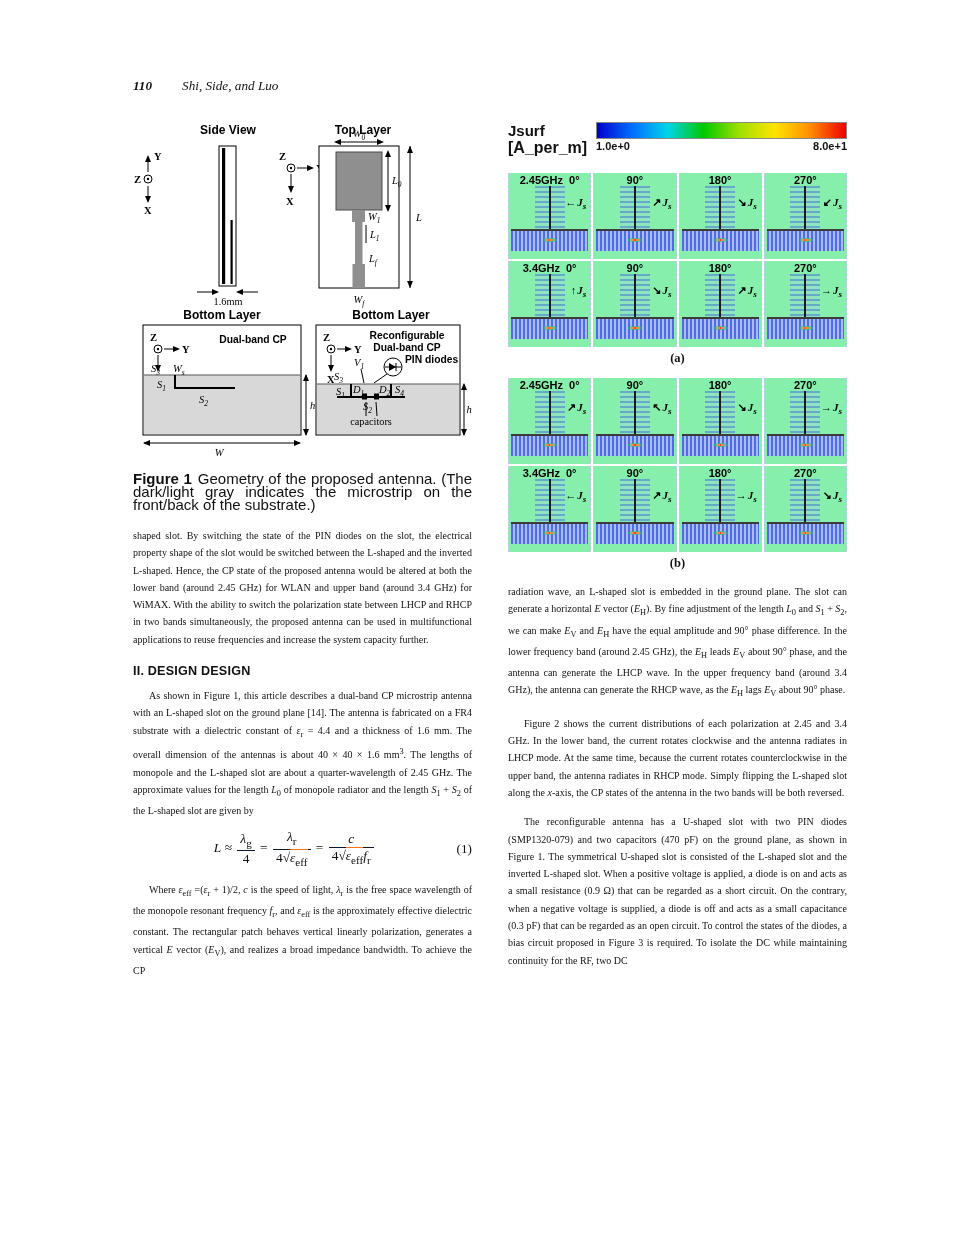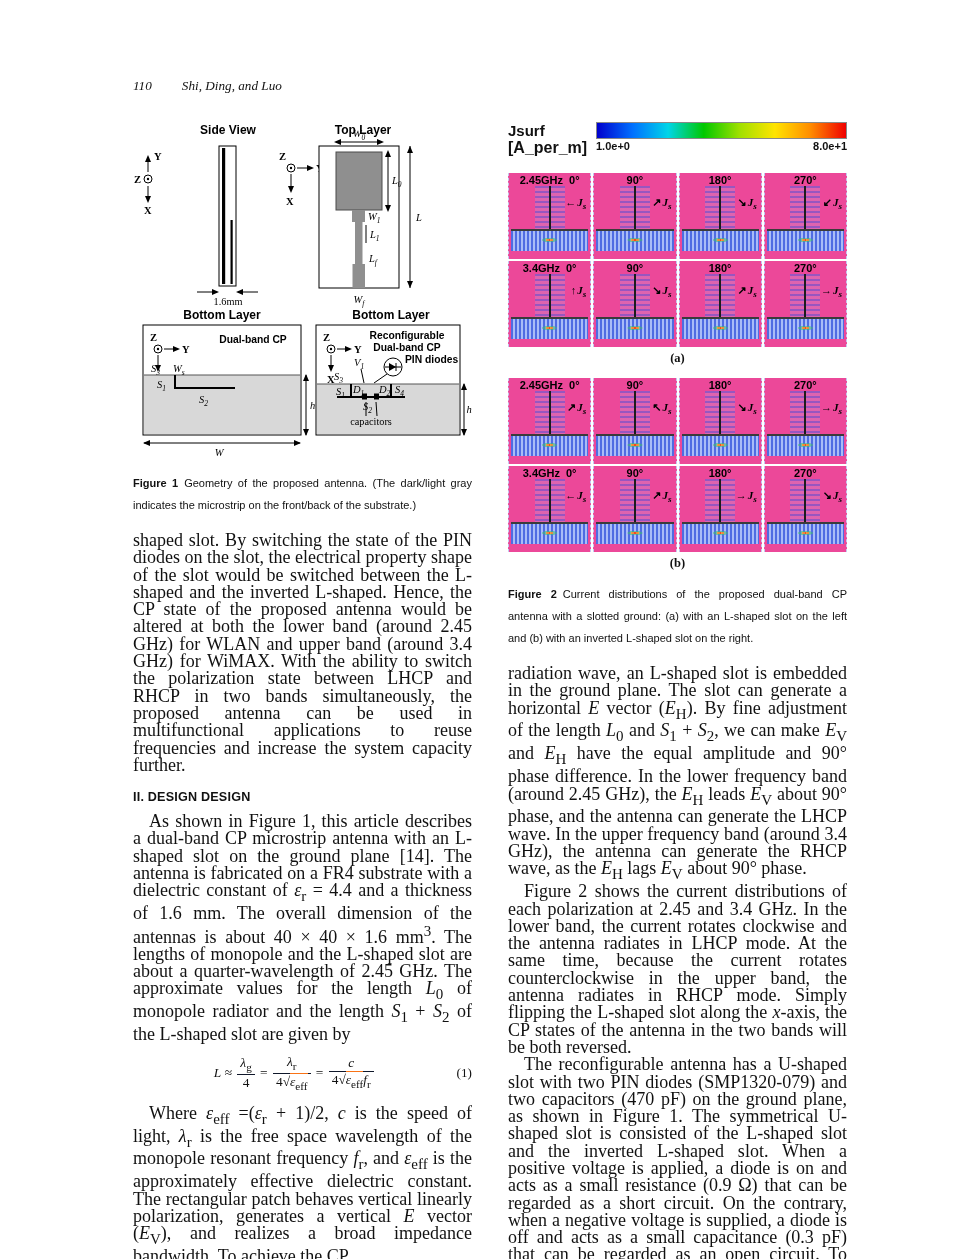--- a/index.html
+++ b/index.html
@@ -1,29 +1,29 @@
 <!DOCTYPE html>
 <html><head>
 <meta charset="utf-8">
 <style>
   html,body{margin:0;padding:0;background:#fff;}
   .page{position:relative;width:979px;height:1259px;background:#fff;color:#111;
         font-family:"Liberation Serif", serif;overflow:hidden;}
   .content{position:absolute;left:133px;top:78px;width:714px;}
   .running-head{display:flex;gap:30px;align-items:baseline;font-size:13.2px;}
-  .running-head .pageno{font-weight:normal;font-style:italic;}
+  .running-head .pageno{font-weight:bold;font-style:italic;}
   .running-head .authors{font-style:italic;}
   .cols{display:flex;gap:36px;margin-top:28px;}
   .col{width:339px;}
-  .body-text{margin:0 0 0 0;font-size:18px;line-height:17.3px;text-align:justify;}
+  .body-text{margin:0 0 0 0;font-size:10px;line-height:17.3px;text-align:justify;}
   .body-text.ind{text-indent:16px;}
-  .body-text + .body-text{margin-top:0;}
+  .body-text + .body-text{margin-top:12px;}
   h2.section{margin:16px 0 9px 0;font:bold 12.6px "Liberation Sans", sans-serif;letter-spacing:.2px;}
-  .caption{margin:10px 0 16px 0;font-family:"Liberation Sans", sans-serif;font-size:11px;
-           line-height:22px;text-align:justify;}
+  .caption{margin:10px 0 16px 0;font-family:"Liberation Sans", sans-serif;font-size:15px;
+           line-height:13px;text-align:justify;}
   .caption b{margin-right:6px;}
   
   .fig1{position:relative;width:339px;height:340px;}
   .fig1 svg{position:absolute;inset:0;}
   .ftl{font:bold 12px "Liberation Sans", sans-serif;fill:#000;}
   .fax{font:bold 10.5px "Liberation Serif", serif;fill:#000;}
   .fl{font:italic 10.5px "Liberation Serif", serif;fill:#000;}
   .fann{font:bold 10.3px "Liberation Sans", sans-serif;fill:#000;}
   .fsm{font:10.3px "Liberation Serif", serif;fill:#000;}
   .svb{font-size:7.5px;}
@@ -31,21 +31,21 @@
   .fig2{width:339px;}
   .legend{display:flex;gap:8px;margin-bottom:16px;}
   .legend-titles{display:flex;flex-direction:column;width:80px;font-family:"Liberation Sans",sans-serif;}
   .legend-titles b{font-size:15px;}
   .legend-titles span{font-weight:bold;font-size:16px;}
   .legend-bar-wrap{flex:1;}
   .legend-bar{height:15px;border:1px solid #888;
     background:linear-gradient(90deg,#0000cd,#0070ff,#00d5e8,#00c800,#9fe000,#ffe400,#ff8c00,#f00000);}
   .legend-scale{display:flex;justify-content:space-between;font:bold 11px "Liberation Sans",sans-serif;margin-top:1px;}
   .prow{display:flex;gap:2px;margin-bottom:2px;}
-  .cell{position:relative;width:82px;height:86px;background:#ec4899;
+  .cell{position:relative;width:82px;height:86px;background:#86efac;
         border-left:1px dashed #c3cbf0;border-right:1px dashed #c3cbf0;overflow:hidden;}
   .cell::before{content:"";position:absolute;left:50%;transform:translateX(-50%);top:13px;height:44px;width:30px;
      background:
        linear-gradient(#1c1c1c,#1c1c1c) no-repeat 50% 0 / 2px 100%,
        repeating-linear-gradient(180deg, rgba(70,100,230,.5) 0 2px, rgba(175,198,255,.22) 2px 5px);}
   .cell::after{content:"";position:absolute;left:2px;right:2px;bottom:8px;height:20px;
      border-top:2px solid #3b3b3b;
      background:
        radial-gradient(ellipse at 50% 45%, rgba(255,60,20,.95) 0 2px, rgba(255,150,30,.85) 2px 4px, rgba(60,190,110,.55) 4px 7px, transparent 8px),
        repeating-linear-gradient(90deg,#4f6ce2 0 2px,#a9bcf7 2px 4px);}
@@ -67,21 +67,21 @@
   .footer i{font-style:italic;}
 </style>
 </head>
 <body>
 
 <div class="page">
   <div class="content">
 
     <div class="running-head">
       <span class="pageno">110</span>
-      <span class="authors">Shi, Ding, and Luo</span>
+      <span class="authors">Shi, Side, and Luo</span>
     </div>
 
     <div class="cols">
 
       <div class="col">
 
         <div class="fig1">
           <svg width="339" height="340" viewBox="0 0 339 340">
 
             <text class="ftl" x="95" y="12" text-anchor="middle">Side View</text>
@@ -361,21 +361,20 @@
               <div class="cell">
                 <div class="cell-head">
                     <b class="phase">270°</b>
                   </div>
                 <span class="js-tag"><span class="arr">↘</span><span><b><i>J</i></b><sub>s</sub></span></span>
               </div>
             </div>
             <div class="group-label">(b)</div>
           </div>
 
-          <p class="caption"><b>Figure 2</b><span>Current distributions of the proposed dual-band CP antenna with a slotted ground: (a) with an L-shaped slot on the left and (b) with an inverted L-shaped slot on the right.</span></p>
         </div>
 
         <p class="body-text">radiation wave, an L-shaped slot is embedded in the ground plane. The slot can generate a horizontal <i>E</i> vector (<i>E</i><sub>H</sub>). By fine adjustment of the length <i>L</i><sub>0</sub> and <i>S</i><sub>1</sub> + <i>S</i><sub>2</sub>, we can make <i>E</i><sub>V</sub> and <i>E</i><sub>H</sub> have the equal amplitude and 90° phase difference. In the lower frequency band (around 2.45 GHz), the <i>E</i><sub>H</sub> leads <i>E</i><sub>V</sub> about 90° phase, and the antenna can generate the LHCP wave. In the upper frequency band (around 3.4 GHz), the antenna can generate the RHCP wave, as the <i>E</i><sub>H</sub> lags <i>E</i><sub>V</sub> about 90° phase.</p>
         <p class="body-text ind">Figure 2 shows the current distributions of each polarization at 2.45 and 3.4 GHz. In the lower band, the current rotates clockwise and the antenna radiates in LHCP mode. At the same time, because the current rotates counterclockwise in the upper band, the antenna radiates in RHCP mode. Simply flipping the L-shaped slot along the <i>x</i>-axis, the CP states of the antenna in the two bands will be both reversed.</p>
         <p class="body-text ind">The reconfigurable antenna has a U-shaped slot with two PIN diodes (SMP1320-079) and two capacitors (470 pF) on the ground plane, as shown in Figure 1. The symmetrical U-shaped slot is consisted of the L-shaped slot and the inverted L-shaped slot. When a positive voltage is applied, a diode is on and acts as a small resistance (0.9 Ω) that can be regarded as a short circuit. On the contrary, when a negative voltage is supplied, a diode is off and acts as a small capacitance (0.3 pF) that can be regarded as an open circuit. To control the states of the diodes, a bias circuit proposed in Figure 3 is required. To isolate the DC while maintaining continuity for the RF, two DC</p>
       </div>
     </div>
   </div>
 
 </div>

